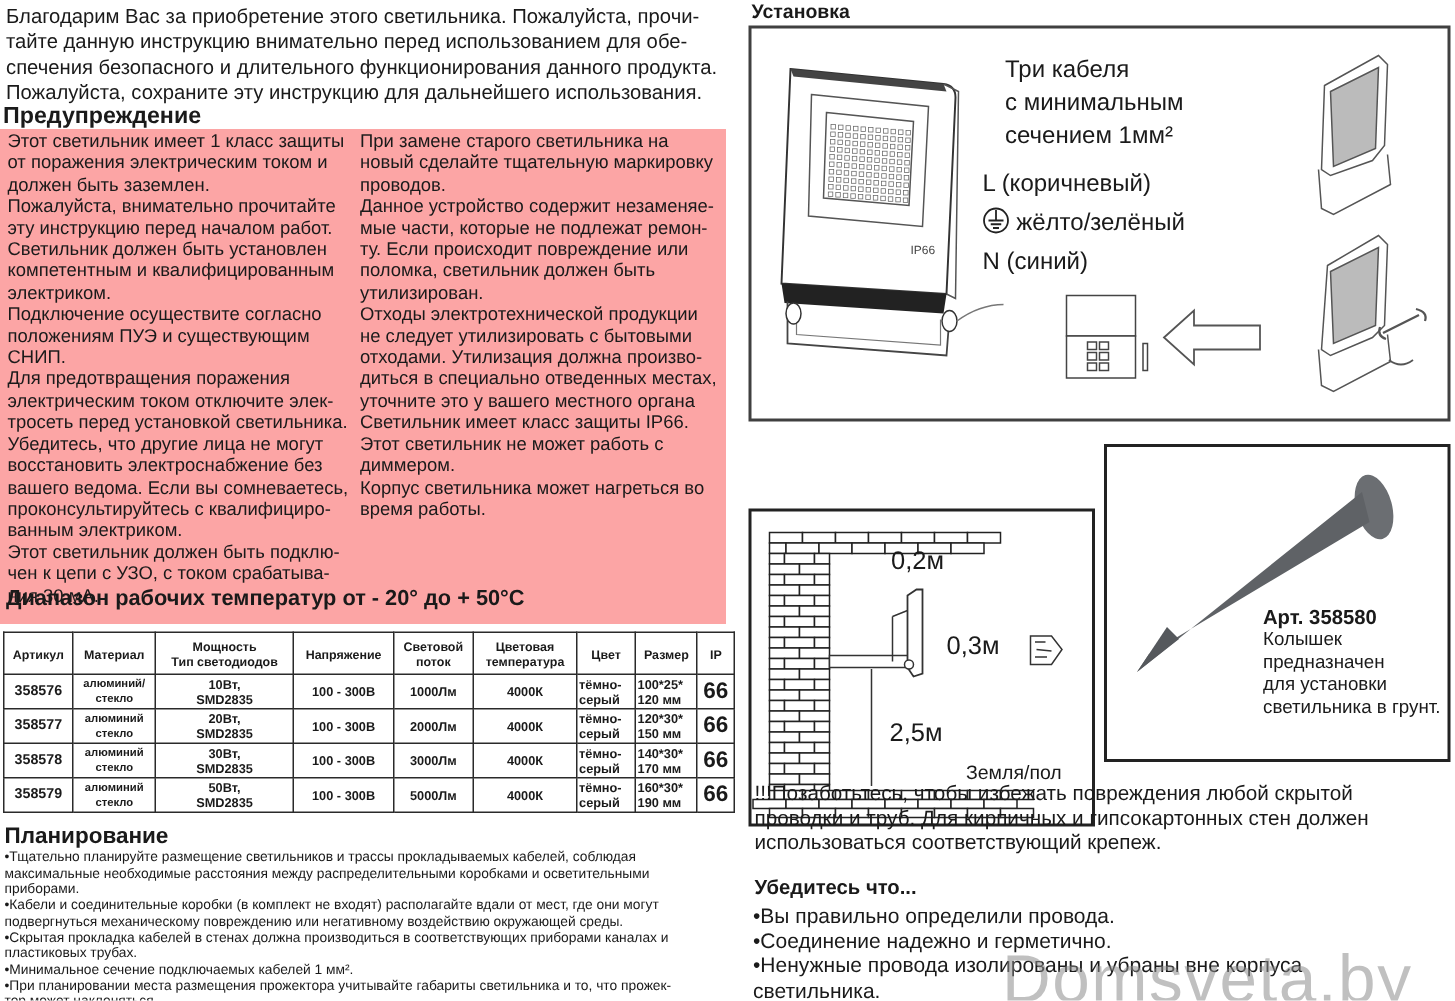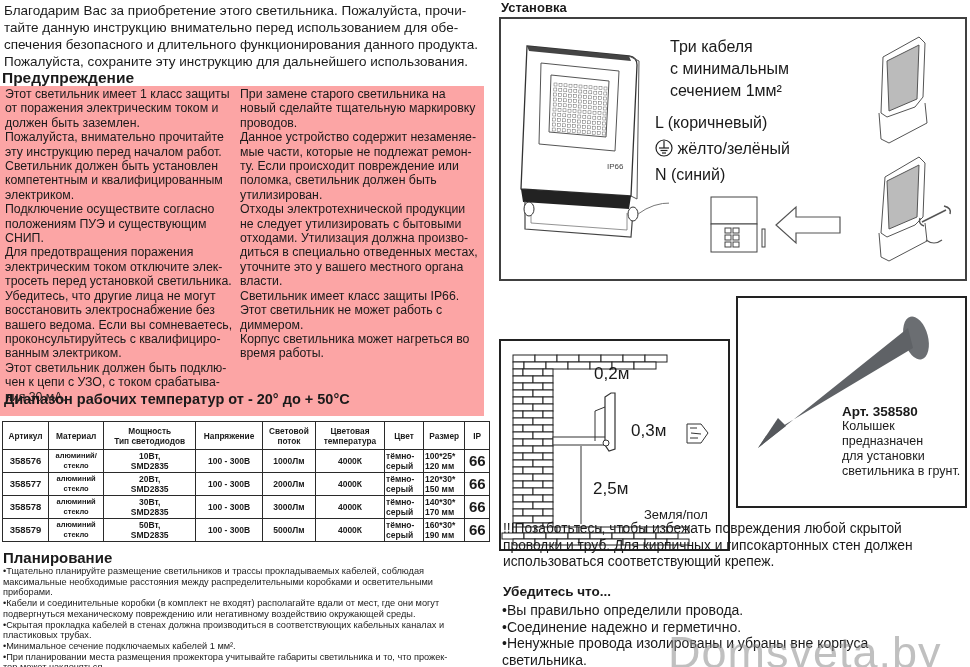--- a/index.html
+++ b/index.html
@@ -88,21 +88,20 @@
       <div>Данное устройство содержит незаменяе-</div>
       <div>мые части, которые не подлежат ремон-</div>
       <div>ту. Если происходит повреждение или</div>
       <div>поломка, светильник должен быть</div>
       <div>утилизирован.</div>
       <div>Отходы электротехнической продукции</div>
       <div>не следует утилизировать с бытовыми</div>
       <div>отходами. Утилизация должна произво-</div>
       <div>диться в специально отведенных местах,</div>
       <div>уточните это у вашего местного органа</div>
-      <div>власти.</div>
       <div>Светильник имеет класс защиты IP66.</div>
       <div>Этот светильник не может работь с</div>
       <div>диммером.</div>
       <div>Корпус светильника может нагреться во</div>
       <div>время работы.</div>
     </div>
 </div>
 
 <div id="temp-title" class="abs">Диапазон рабочих температур от - 20° до + 50°C</div>
 
@@ -168,21 +167,21 @@
     </tbody>
 </table>
 
 <div id="plan-title" class="abs">Планирование</div>
 <div id="plan-list" class="abs">
     <div>•Тщательно планируйте размещение светильников и трассы прокладываемых кабелей, соблюдая</div>
     <div>максимальные необходимые расстояния между распределительными коробками и осветительными</div>
     <div>приборами.</div>
     <div>•Кабели и соединительные коробки (в комплект не входят) располагайте вдали от мест, где они могут</div>
     <div>подвергнуться механическому повреждению или негативному воздействию окружающей среды.</div>
-    <div>•Скрытая прокладка кабелей в стенах должна производиться в соответствующих кабельных каналах и</div>
+    <div>•Скрытая прокладка кабелей в стенах должна производиться в соответствующих приборами каналах и</div>
     <div>пластиковых трубах.</div>
     <div>•Минимальное сечение подключаемых кабелей 1 мм².</div>
     <div>•При планировании места размещения прожектора учитывайте габариты светильника и то, что прожек-</div>
     <div>тор может наклоняться.</div>
   </div>
 
 <div id="inst-title" class="abs">Установка</div>
 
 <div id="inst-panel" class="abs">
 

